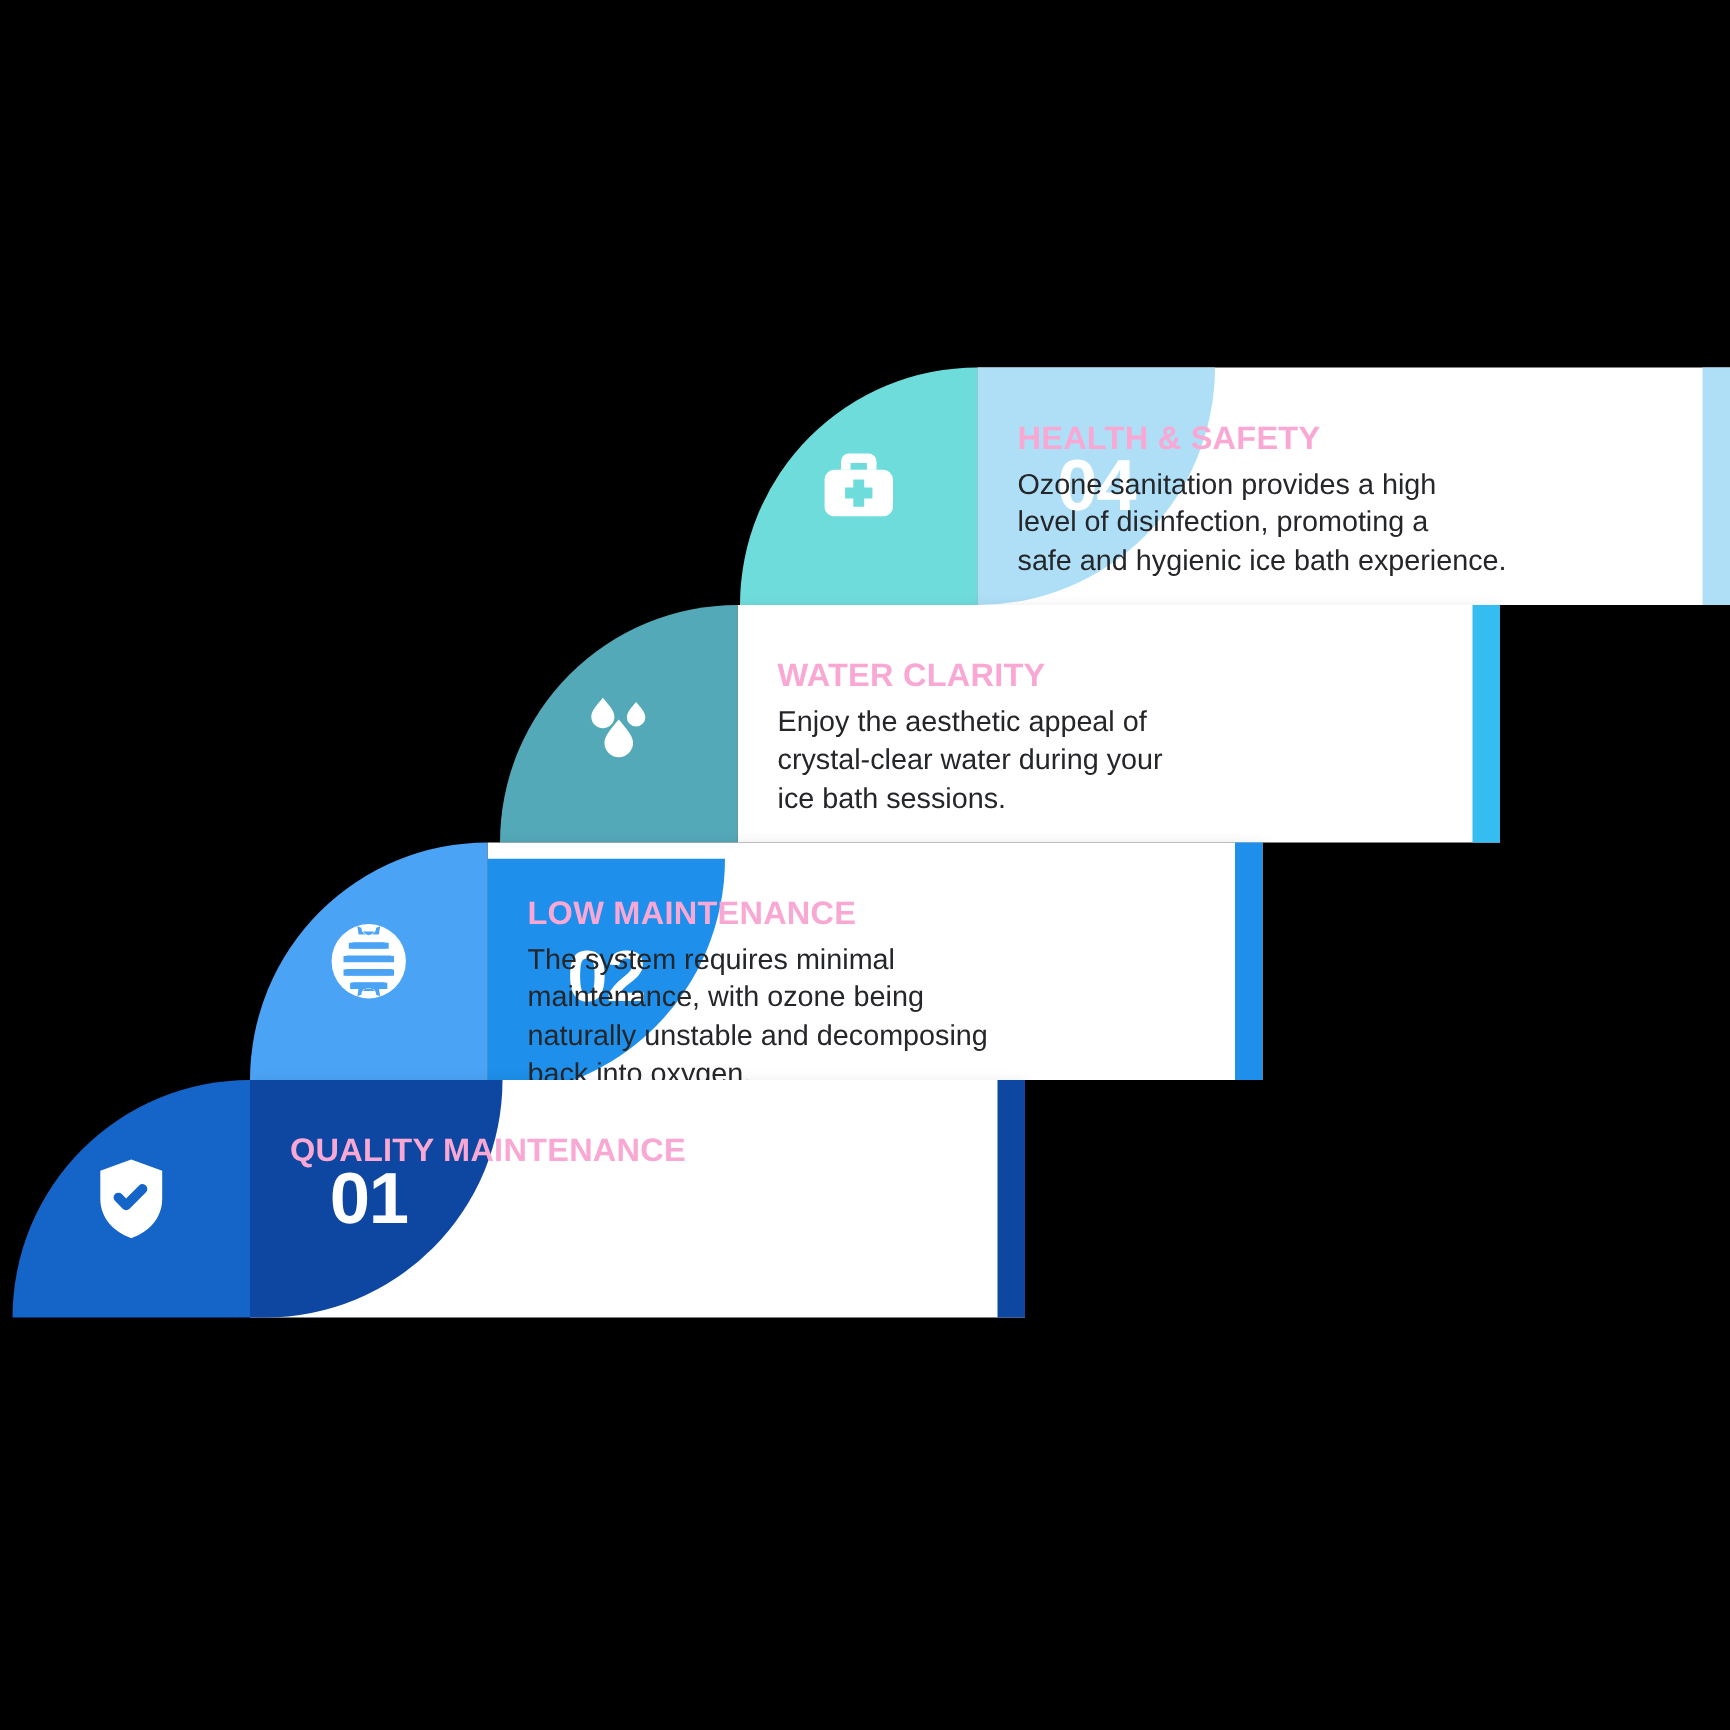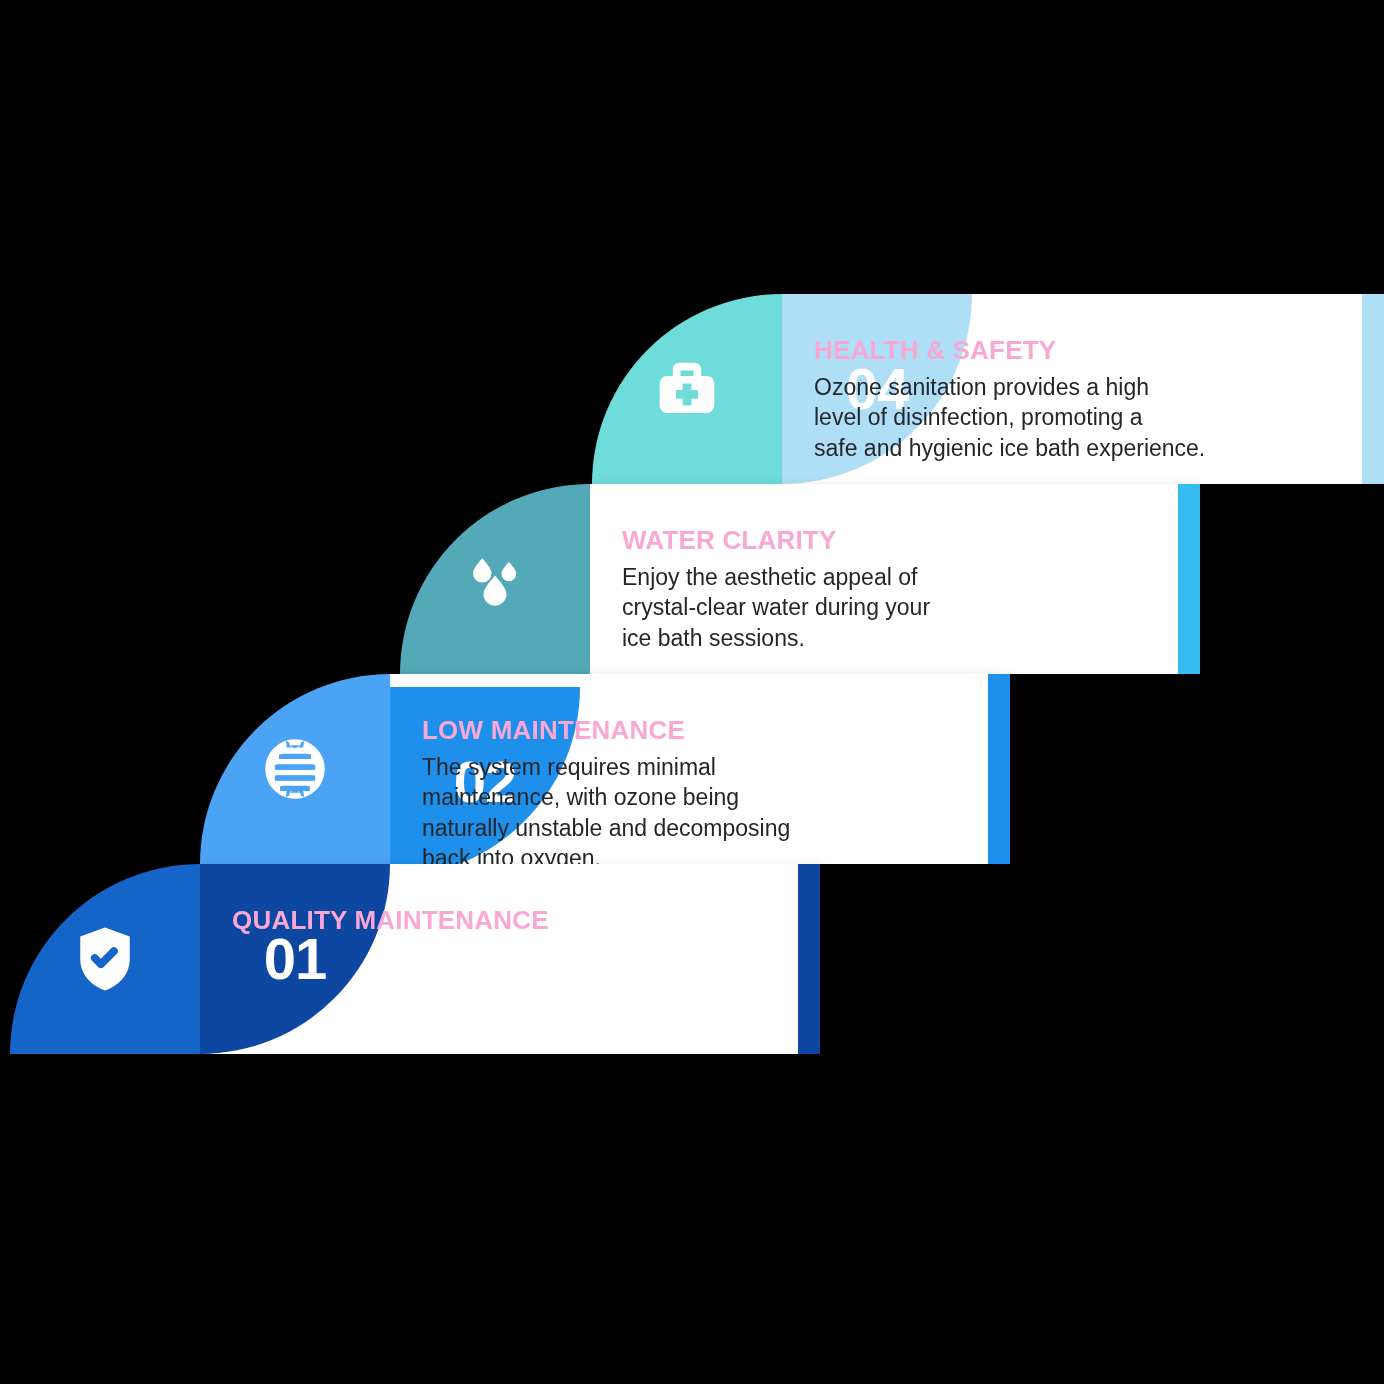--- a/index.html
+++ b/index.html
@@ -211,21 +211,21 @@
     </div>
     <div class="leaf">
       <div class="leaf-half leaf-left" style="background:#1565C8;">
         <div class="icon-wrap">
           <svg width="72" height="72" viewBox="0 0 64 64" aria-hidden="true">
             <path fill="#ffffff" d="M32 4 10 12v20c0 13.5 9.3 23.6 22 28 12.7-4.4 22-14.5 22-28V12L32 4z"></path>
             <path fill="#1565C8" d="M42.4 22.6a3.4 3.4 0 0 1 .1 4.8L30.8 39.1a3.4 3.4 0 0 1-4.9 0l-5.5-5.6a3.4 3.4 0 1 1 4.9-4.8l3 3.1 9.3-9.3a3.4 3.4 0 0 1 4.8.1z"></path>
           </svg>
         </div>
       </div>
-      <div class="leaf-half leaf-right" style="background:#0E47A1;">
+      <div class="leaf-half leaf-right" style="background:#0E47A1;padding-left:12px;">
         <div class="step-number">01</div>
       </div>
     </div>
     <div class="card-text">
       <h3 class="card-title">QUALITY MAINTENANCE</h3>
     </div>
   </div>
 
 </div>
 

